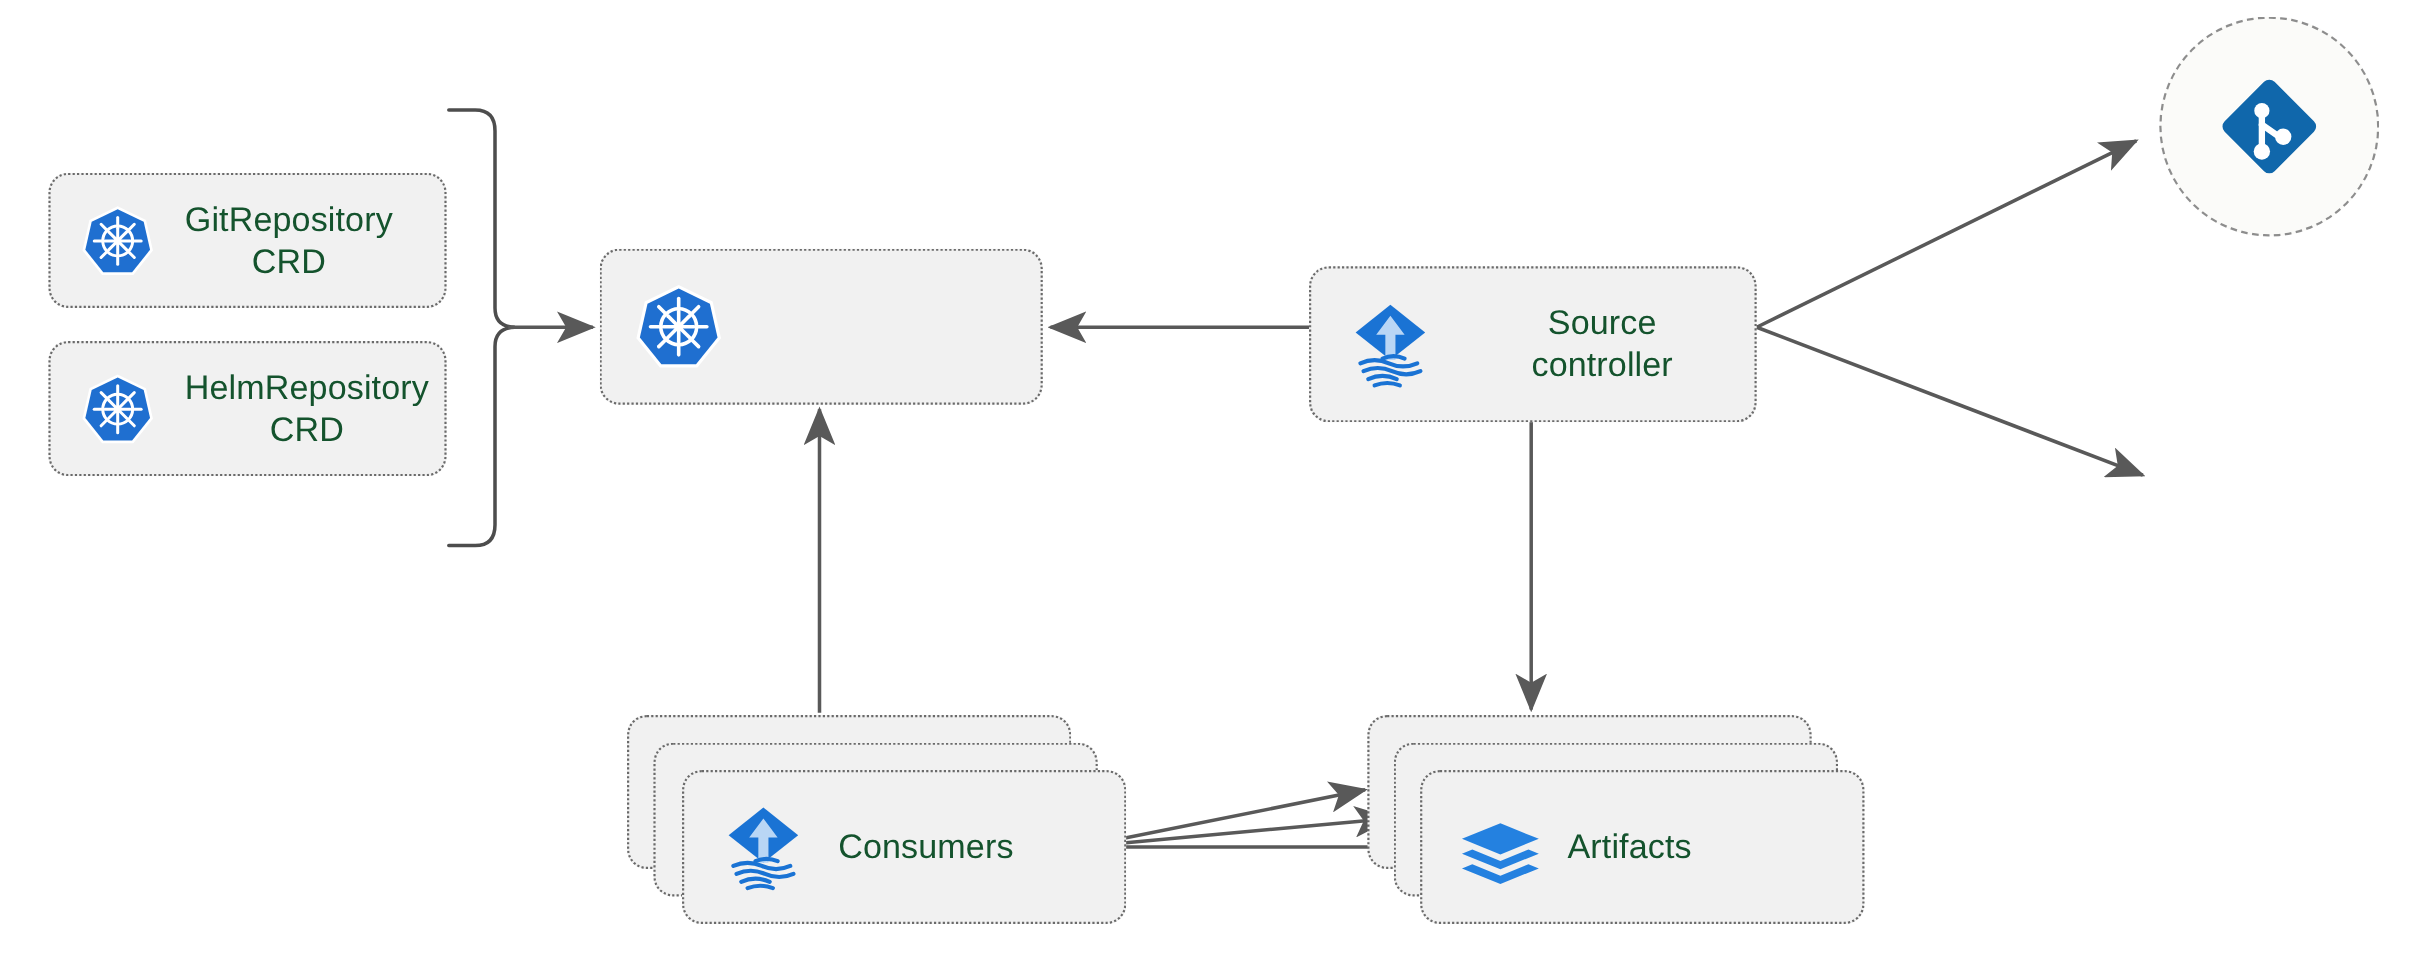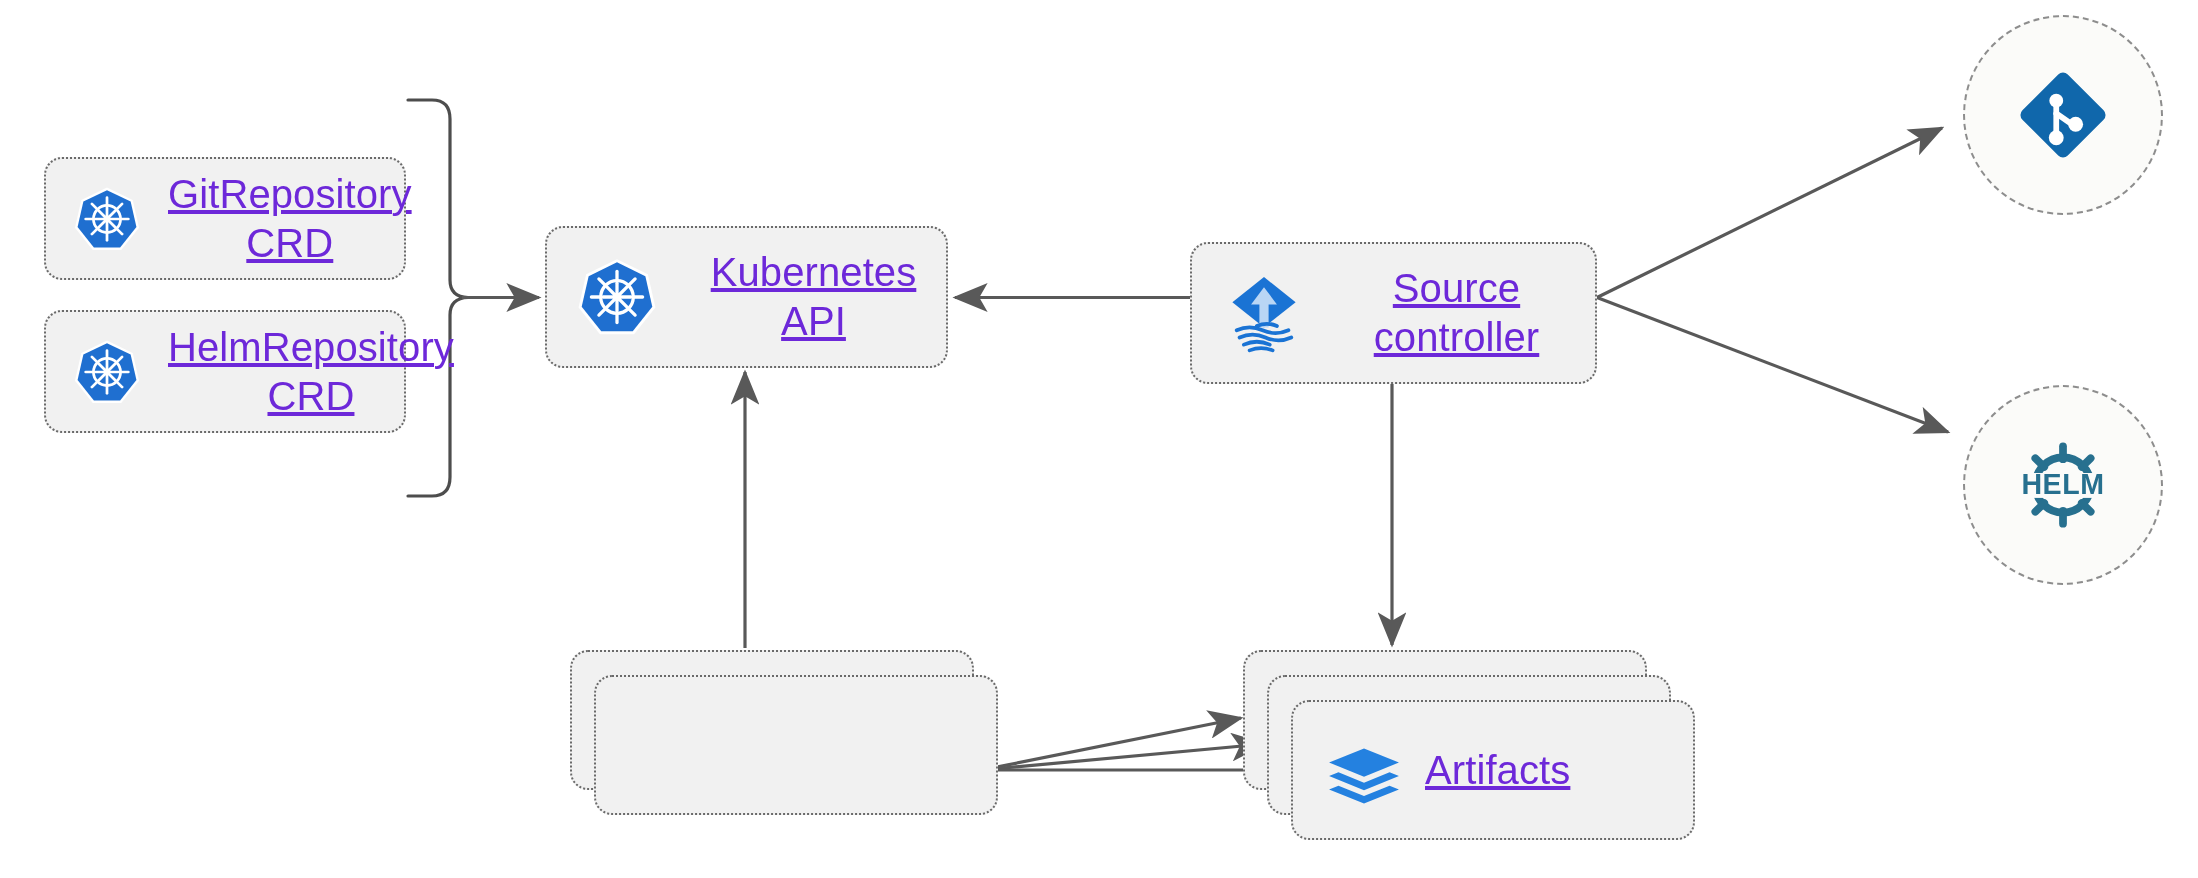--- a/index.html
+++ b/index.html
@@ -24,27 +24,26 @@
     position: absolute;
     box-sizing: border-box;
     background: #f1f1f1;
     border: 2.5px dotted #6a6a6a;
     border-radius: 18px;
     display: flex;
     align-items: center;
     justify-content: flex-start;
   }
   .node-label {
-    color: #6d28d9;
-    font-size: 40px;
+    color: #14532d;
+    font-size: 31px;
     line-height: 1.22;
     text-align: center;
     white-space: pre-line;
     letter-spacing: 0.1px;
-    text-decoration: underline;
   }
   .node-icon {
     flex: 0 0 auto;
     display: flex;
     align-items: center;
     justify-content: center;
   }
 
   
   .circle-node {
@@ -191,21 +190,20 @@
           <line x1="32" y1="32" x2="21.5" y2="32"></line>
           <line x1="32" y1="32" x2="39.5" y2="39.5"></line>
           <line x1="32" y1="32" x2="24.5" y2="39.5"></line>
           <line x1="32" y1="32" x2="39.5" y2="24.5"></line>
           <line x1="32" y1="32" x2="24.5" y2="24.5"></line>
           <line x1="32" y1="32" x2="32" y2="42.5"></line>
         </g>
         <circle cx="32" cy="32" r="3.1" fill="#ffffff"></circle>
       </svg>
     </span>
-    <span class="node-label">Kubernetes API</span>
   </div>
 
   <div class="node" style="left:1190px; top:226px; width:407px; height:142px; padding-left:26px; gap:24px;margin-top:16px;">
     <span class="node-icon">
       <svg width="92" height="92" viewBox="0 0 64 64" xmlns="http://www.w3.org/2000/svg">
         <path d="M32 7 L54 24.5 L32 42 L10 24.5 Z" fill="#1a73d4"></path>
         <path d="M32 14 L41 26 L35.2 26 L35.2 42 L28.8 42 L28.8 26 L23 26 Z" fill="#b9d6f5"></path>
         <g stroke="#1a73d4" stroke-width="2.6" stroke-linecap="round" fill="none">
           <path d="M13 44 Q 22 40 31 44 Q 40 48 49 44"></path>
           <path d="M15 49 Q 24 45 33 49 Q 42 53 51 49"></path>
@@ -227,40 +225,39 @@
           <line x1="28" y1="44" x2="28" y2="25"></line>
           <path d="M28 31 L38 38"></path>
         </g>
         <circle cx="28" cy="45.5" r="4.4" fill="#ffffff"></circle>
         <circle cx="28" cy="23.5" r="4.1" fill="#ffffff"></circle>
         <circle cx="39.5" cy="37.5" r="4.4" fill="#ffffff"></circle>
       </svg>
     </span>
   </div>
 
-  <div class="circle-node" style="left:1963px; top:385px; width:200px; height:200px;">
-    <span class="node-icon">
-      <svg width="118" height="118" viewBox="0 0 64 64" xmlns="http://www.w3.org/2000/svg">
-        <g stroke="#27708f" stroke-width="4.2" fill="none" stroke-linecap="round">
-          <circle cx="32" cy="32" r="15"></circle>
-          <line x1="32" y1="11" x2="32" y2="18"></line>
-          <line x1="32" y1="46" x2="32" y2="53"></line>
-          <line x1="17" y1="17.5" x2="21.8" y2="22.2"></line>
-          <line x1="42.2" y1="41.8" x2="47" y2="46.5"></line>
-          <line x1="47" y1="17.5" x2="42.2" y2="22.2"></line>
-          <line x1="21.8" y1="41.8" x2="17" y2="46.5"></line>
-        </g>
-        <rect x="8" y="25.5" width="48" height="13.5" fill="#fbfbf9"></rect>
-        <text x="32" y="37" font-family="Liberation Sans, sans-serif" font-size="15.5" font-weight="bold" fill="#27708f" text-anchor="middle" letter-spacing="0.3">HELM</text>
-      </svg>
-    </span>
-  </div>
 
   <div class="stack-shadow" style="left:570px; top:650px; width:404px; height:140px;"></div>
   <div class="stack-shadow" style="left:594px; top:675px; width:404px; height:140px;"></div>
+  <div class="node" style="left:620px; top:700px; width:404px; height:140px; padding-left:26px; gap:22px;">
+    <span class="node-icon">
+      <svg width="92" height="92" viewBox="0 0 64 64" xmlns="http://www.w3.org/2000/svg">
+        <path d="M32 7 L54 24.5 L32 42 L10 24.5 Z" fill="#1a73d4"></path>
+        <path d="M32 14 L41 26 L35.2 26 L35.2 42 L28.8 42 L28.8 26 L23 26 Z" fill="#b9d6f5"></path>
+        <g stroke="#1a73d4" stroke-width="2.6" stroke-linecap="round" fill="none">
+          <path d="M13 44 Q 22 40 31 44 Q 40 48 49 44"></path>
+          <path d="M15 49 Q 24 45 33 49 Q 42 53 51 49"></path>
+          <path d="M18 54 Q 27 50 36 54"></path>
+          <path d="M22 58 Q 30 55 38 58"></path>
+          <path d="M27 41 Q 34 38 41 41"></path>
+        </g>
+      </svg>
+    </span>
+    <span class="node-label">Consumers</span>
+  </div>
 
   <div class="stack-shadow" style="left:1243px; top:650px; width:404px; height:140px;"></div>
   <div class="stack-shadow" style="left:1267px; top:675px; width:404px; height:140px;"></div>
   <div class="node" style="left:1291px; top:700px; width:404px; height:140px; padding-left:28px; gap:18px;">
     <span class="node-icon">
       <svg width="86" height="86" viewBox="0 0 64 64" xmlns="http://www.w3.org/2000/svg">
         <path d="M32 37 L6 26.5 L32 16 L58 26.5 Z" fill="#2481e0"></path>
         <path d="M32 47 L6 36.5 L13 33.7 L32 41.4 L51 33.7 L58 36.5 Z" fill="#2481e0"></path>
         <path d="M32 57 L6 46.5 L13 43.7 L32 51.4 L51 43.7 L58 46.5 Z" fill="#2481e0"></path>
       </svg>

